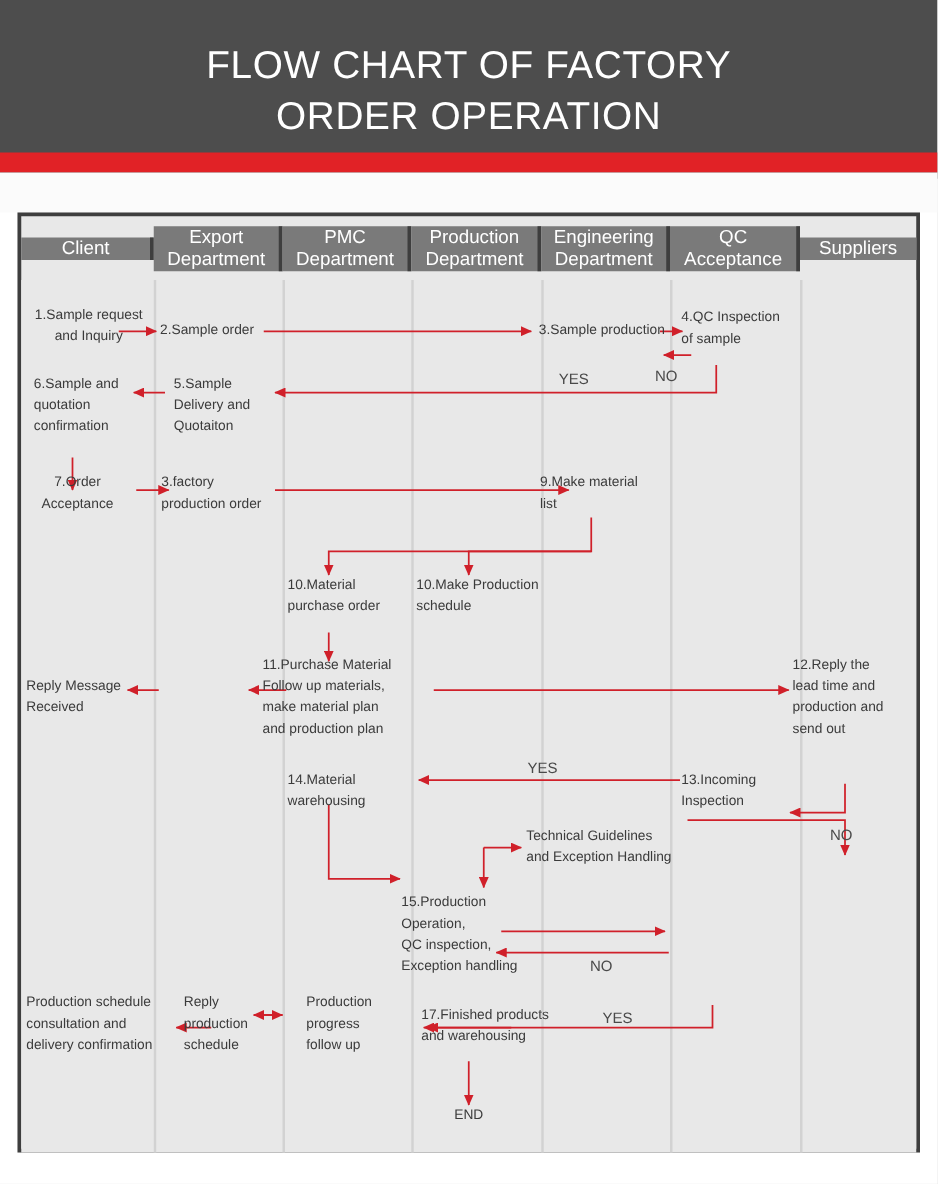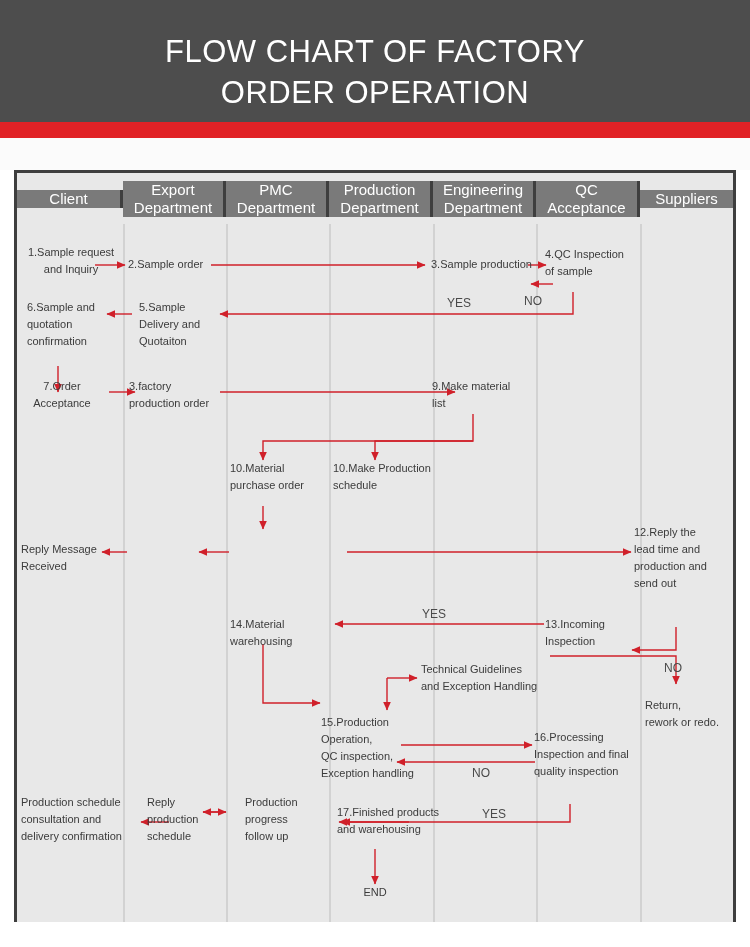--- a/index.html
+++ b/index.html
@@ -227,50 +227,49 @@
 
     <div class="node l" style="left:415px;top:154px;width:100px">9.Make material
 list</div>
 
     <div class="node l" style="left:213px;top:236px;width:100px">10.Material
 purchase order</div>
 
     <div class="node l" style="left:316px;top:236px;width:110px">10.Make Production
 schedule</div>
 
+    <div class="node l" style="left:193px;top:300px;width:120px">11.Purchase Material
+Follow up materials,
+make material plan
+and production plan</div>
 
 
     <div class="node l" style="left:4px;top:317px;width:92px">Reply Message
 Received</div>
 
     <div class="node l" style="left:617px;top:300px;width:92px">12.Reply the
 lead time and
 production and
 send out</div>
 
     <div class="node l" style="left:528px;top:392px;width:95px">13.Incoming
 Inspection</div>
 
     <div class="node l" style="left:213px;top:392px;width:100px">14.Material
 warehousing</div>
 
-    <div class="node l" style="left:628px;top:473px;width:92px">Return,
-rework or redo.</div>
 
     <div class="node l" style="left:304px;top:490px;width:105px">15.Production
 Operation,
 QC inspection,
 Exception handling</div>
 
     <div class="node l" style="left:404px;top:437px;width:135px">Technical Guidelines
 and Exception Handling</div>
 
-    <div class="node l" style="left:517px;top:505px;width:110px">16.Processing
-Inspection and final
-quality inspection</div>
 
     <div class="node l" style="left:320px;top:580px;width:110px">17.Finished products
 and warehousing</div>
 
     <div class="node l" style="left:228px;top:570px;width:84px">Production
 progress
 follow up</div>
 
     <div class="node l" style="left:130px;top:570px;width:80px">Reply
 production

